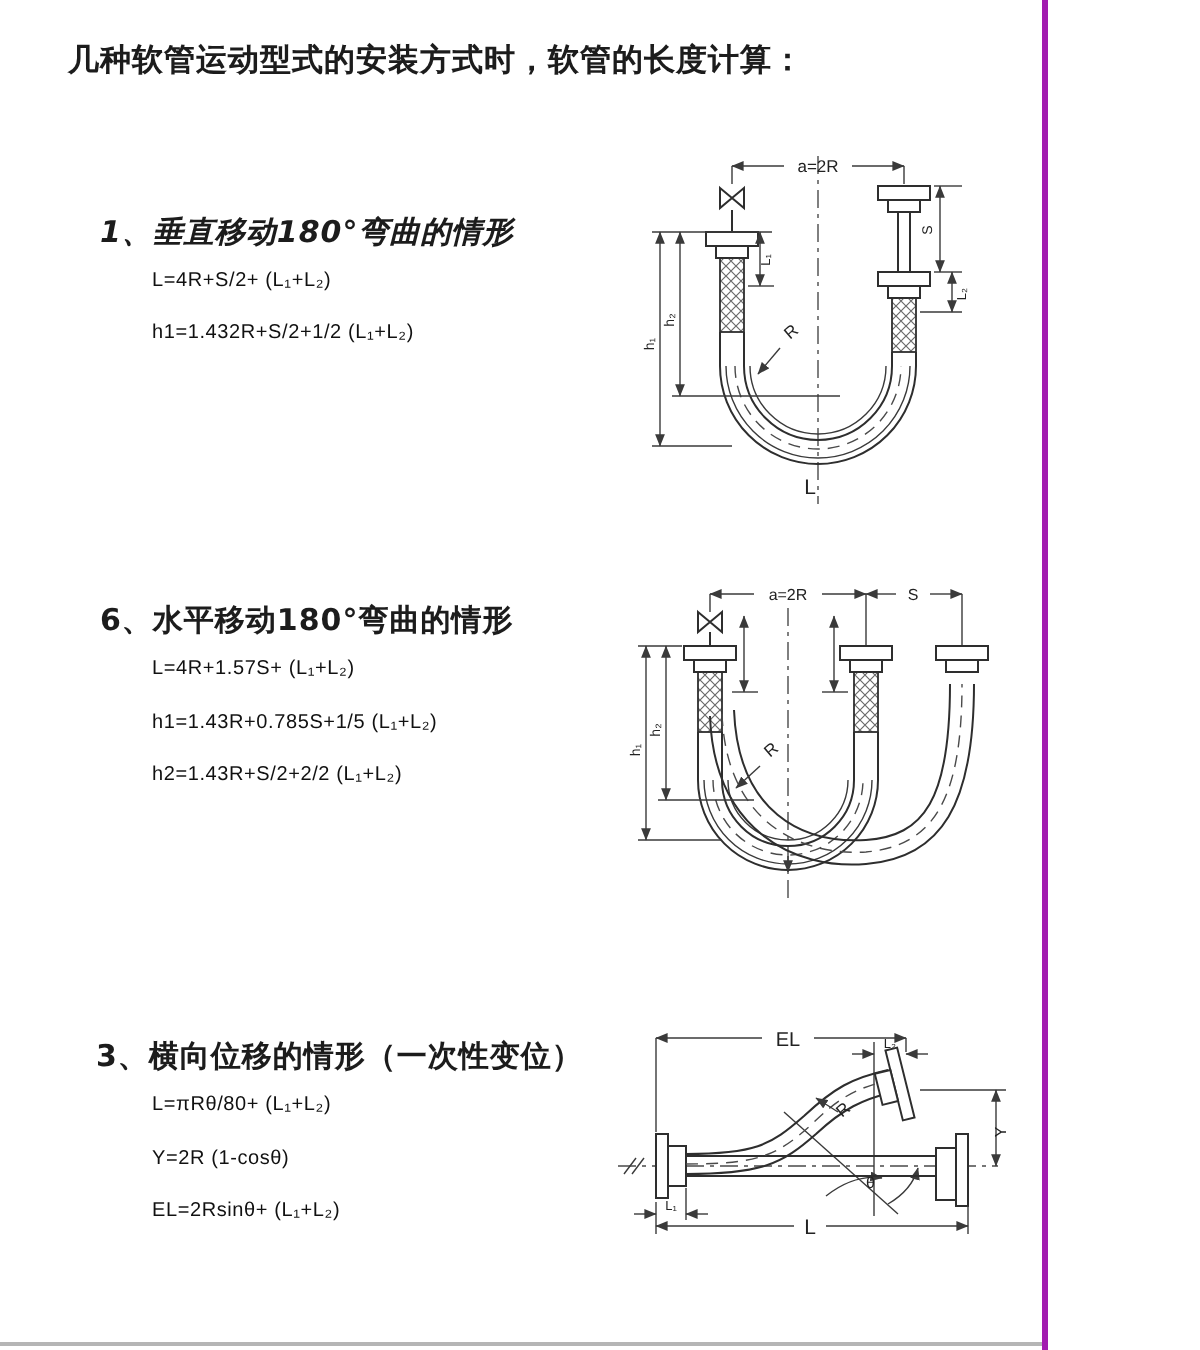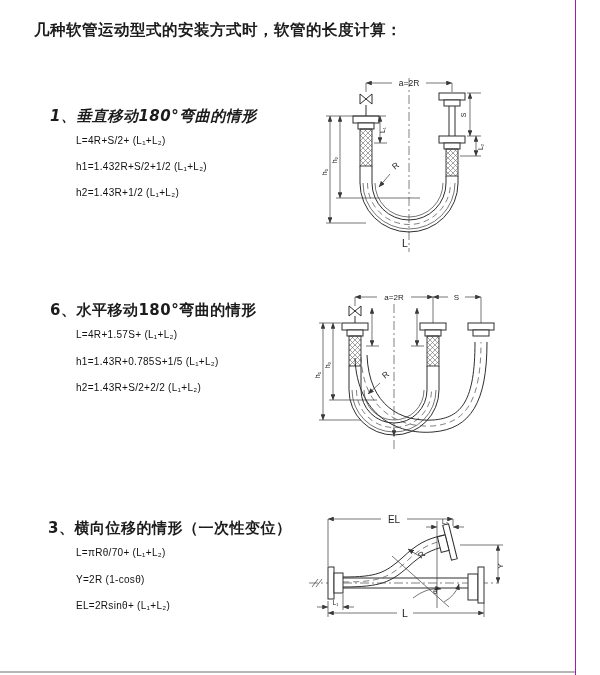--- a/index.html
+++ b/index.html
@@ -1,19 +1,19 @@
 <!DOCTYPE html>
 <html><head>
 <meta charset="utf-8">
 <style>
   html,body{margin:0;padding:0;background:#fff;}
   .page{
-    position:relative;width:576px;height:675px;background:#ffffff;overflow:hidden;
+    position:relative;width:524px;height:675px;background:#ffffff;overflow:hidden;
     font-family:"DejaVu Sans","Liberation Sans",sans-serif;color:#1c1c1c;
-    border-right:1px solid #a21caf;
+    border-right:3px solid #a21caf;
     box-sizing:border-box;
   }
   .page::after{content:"";position:absolute;left:0;right:0;bottom:2px;height:2px;background:#b5b5b5;}
   .doc-title{
     position:absolute;left:34px;top:20px;font-size:15.5px;font-weight:600;letter-spacing:0.5px;
   }
   .sec-heading{position:absolute;font-size:15px;font-weight:600;letter-spacing:0.5px;}
   .formula{position:absolute;font-size:10px;font-weight:400;letter-spacing:0.3px;color:#111;
     font-family:"Liberation Sans","DejaVu Sans",sans-serif;}
   .diagram{position:absolute;}
@@ -29,29 +29,28 @@
 </head>
 <body>
 
 <div class="page">
 
   <div class="doc-title">几种软管运动型式的安装方式时，软管的长度计算：</div>
 
   <div class="sec-heading" style="left:50px;top:107px;font-style:italic;">1、垂直移动180°弯曲的情形</div>
   <div class="formula" style="left:76px;top:135px;">L=4R+S/2+ (L₁+L₂)</div>
   <div class="formula" style="left:76px;top:161px;">h1=1.432R+S/2+1/2 (L₁+L₂)</div>
-  <div class="formula" style="left:76px;top:187px;">h2=1.43R+1/2 (L₁+L₂)</div>
 
   <div class="sec-heading" style="left:50px;top:301px;">6、水平移动180°弯曲的情形</div>
   <div class="formula" style="left:76px;top:329px;">L=4R+1.57S+ (L₁+L₂)</div>
   <div class="formula" style="left:76px;top:356px;">h1=1.43R+0.785S+1/5 (L₁+L₂)</div>
   <div class="formula" style="left:76px;top:382px;">h2=1.43R+S/2+2/2 (L₁+L₂)</div>
 
   <div class="sec-heading" style="left:48px;top:519px;">3、横向位移的情形（一次性变位）</div>
-  <div class="formula" style="left:76px;top:547px;">L=πRθ/70+ (L₁+L₂)</div>
+  <div class="formula" style="left:76px;top:547px;">L=πRθ/80+ (L₁+L₂)</div>
   <div class="formula" style="left:76px;top:574px;">Y=2R (1-cosθ)</div>
   <div class="formula" style="left:76px;top:600px;">EL=2Rsinθ+ (L₁+L₂)</div>
 
   <div class="diagram" style="left:308px;top:68px;">
     <svg width="276" height="192" viewBox="0 0 276 192">
       <defs>
         <marker id="a1" viewBox="0 0 10 8" refX="9.5" refY="4" markerWidth="9" markerHeight="7" orient="auto-start-reverse">
           <path d="M0 0 L10 4 L0 8 z" fill="#3a3a3a"></path>
         </marker>
         <pattern id="b1" width="5" height="5" patternUnits="userSpaceOnUse">

